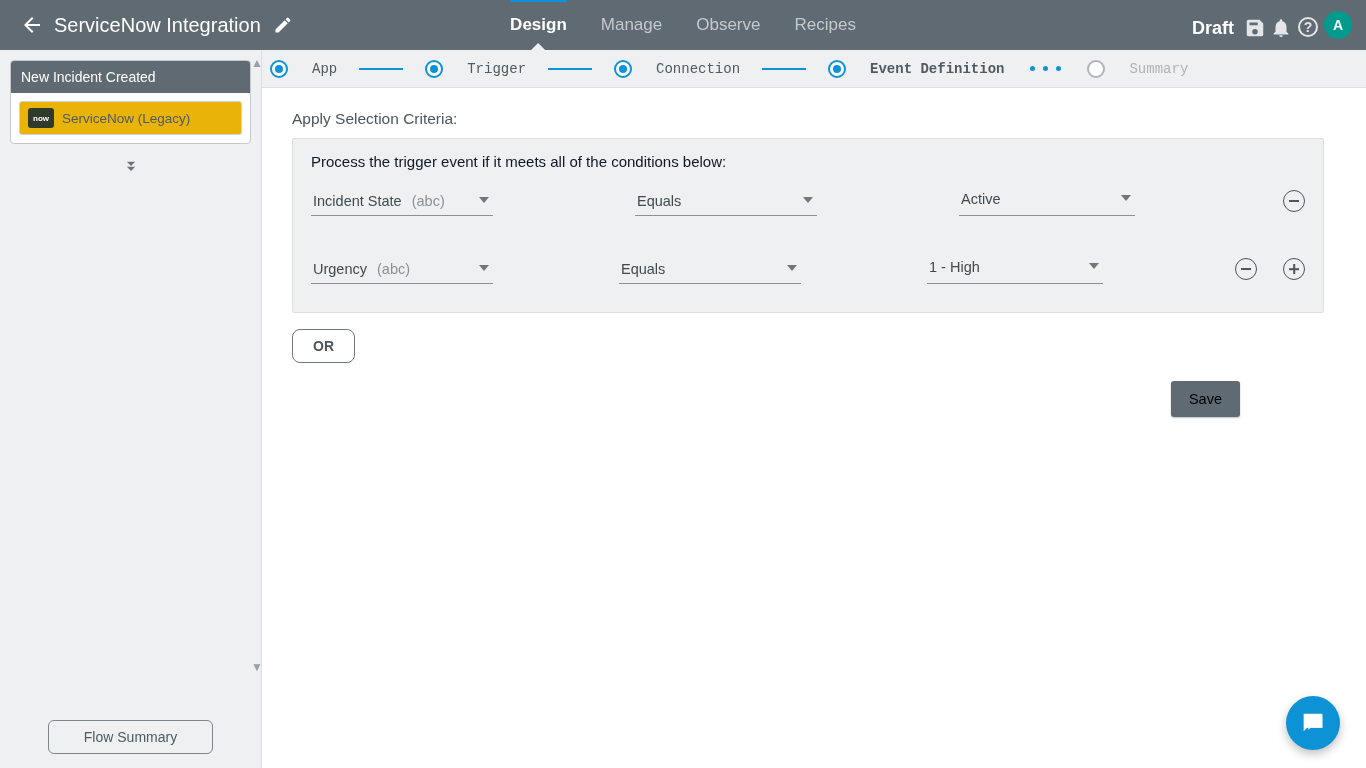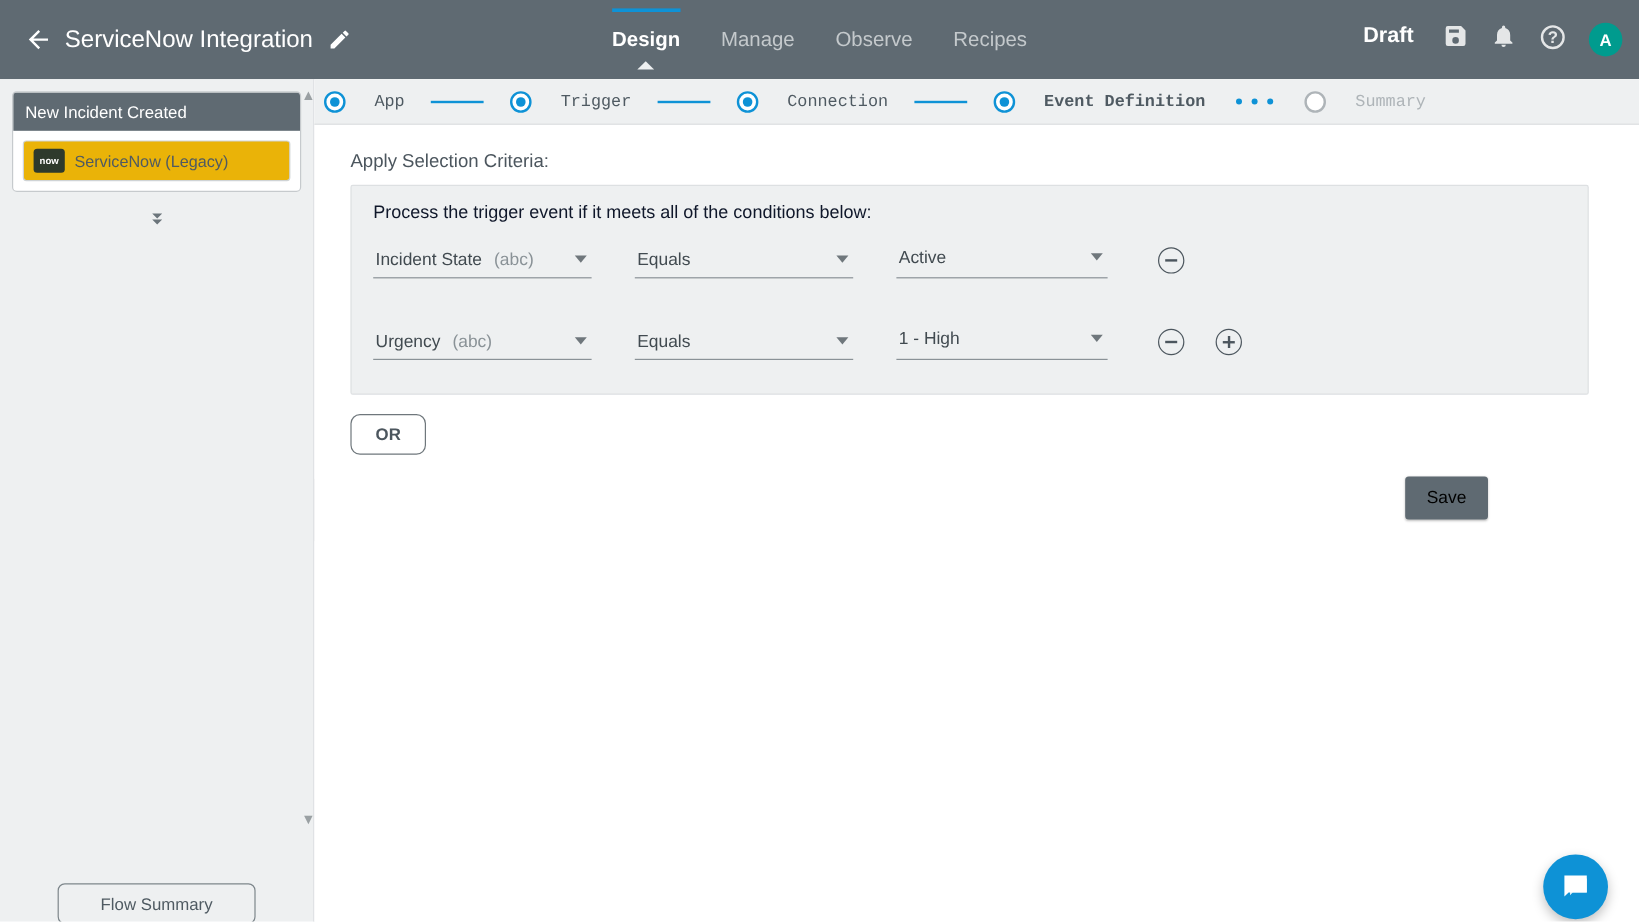--- a/index.html
+++ b/index.html
@@ -7,21 +7,21 @@
     font-family: "Helvetica Neue", Arial, sans-serif;
     background:#ffffff;
     width:1366px; height:768px;
     overflow:hidden;
     color:#4f5a62;
   }
 
   
   .topbar {
     background:#5f6a72;
-    height:66px;
+    height:50px;
     display:flex;
     align-items:center;
     color:#ffffff;
     padding:0 14px 0 20px;
     position:relative;
   }
   .topbar .back-arrow { width:26px; cursor:pointer; }
   .topbar .title {
     font-size:20px; font-weight:500; margin-left:8px; white-space:nowrap;
   }
@@ -37,21 +37,21 @@
   .topnav .nav-item.active { color:#ffffff; font-weight:600; }
   .topnav .nav-item.active::after {
     content:""; position:absolute; bottom:-3px; left:50%; transform:translateX(-50%);
     width:0;height:0;border-left:7px solid transparent;border-right:7px solid transparent;
     border-bottom:7px solid #eef0f1;
   }
   .topnav .nav-item.active::before{
     content:""; position:absolute; top:-4px; left:0; right:0; height:3px; background:#0e92d6;
   }
 
-  .top-right { margin-left:auto; display:flex; align-items:flex-start; gap:18px; }
+  .top-right { margin-left:auto; display:flex; align-items:flex-end; gap:4px; }
   .top-right .status { font-size:18px; font-weight:600; margin-right:6px; }
   .icon-btn { cursor:pointer; display:flex; align-items:center; }
   .avatar { width:28px; height:28px; border-radius:50%; background:#009b8e;
     display:flex;align-items:center;justify-content:center;color:#fff;font-size:14px;font-weight:600; }
 
   
   .main { display:flex; height:718px; position:relative; }
 
   .sidebar {
     width:262px; background:#eef0f1;
@@ -126,22 +126,23 @@
 
   .panel { padding:22px 42px 20px 30px; }
   .panel h4{ font-size:15.5px; font-weight:400; color:#4c565e; margin-bottom:10px; }
   .criteria-box{
     background:#eef0f1; border:1px solid #dde0e2; border-radius:2px;
     padding:14px 18px 22px 18px;
   }
   .criteria-box .intro{ font-size:15px; color:#0f172a; margin-bottom:20px; }
 
   .cond-row{
-    display:flex; align-items:flex-end; gap:36px;
+    display:flex; align-items:flex-end; 
     margin-bottom:42px;
+    justify-content:space-between;
   }
   .cond-row:last-child{ margin-bottom:6px; }
   .sel{
     position:relative; width:182px;
     border-bottom:1px solid #8a9297;
     padding:0 20px 6px 2px;
     font-size:14.5px; color:#414a50; cursor:pointer;
   }
   .sel .type-hint{ color:#8a9297; margin-left:6px; }
   .sel::after{

